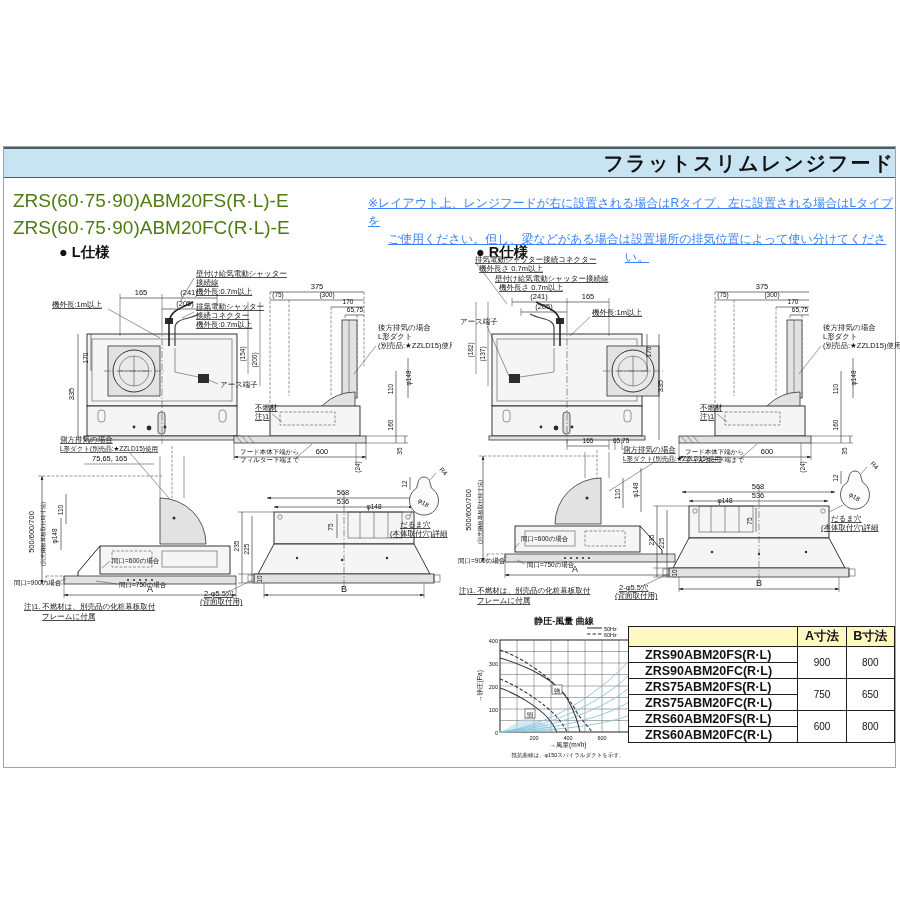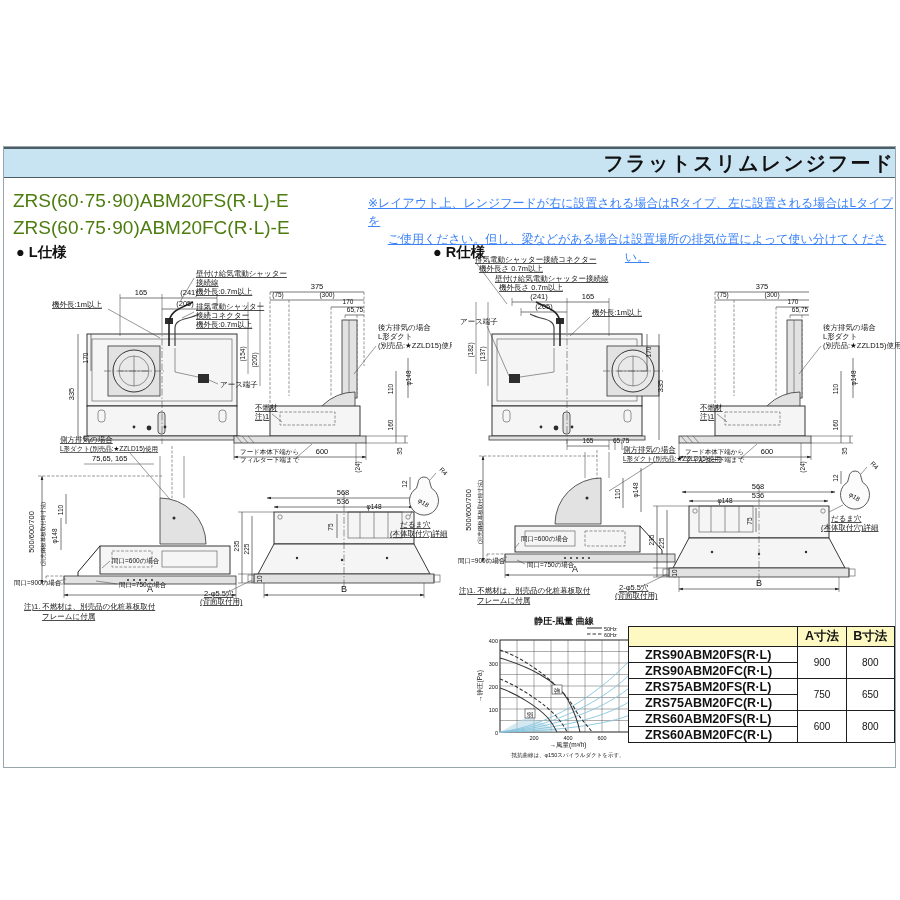--- a/index.html
+++ b/index.html
@@ -6,21 +6,21 @@
   .page{position:relative;width:900px;height:900px;background:#ffffff;overflow:hidden;
         font-family:"Liberation Sans","DejaVu Sans",sans-serif;color:#111;}
   .sheet{position:absolute;left:3px;top:146px;width:893px;height:622px;background:#fff;
          border:1px solid #97a6ad;box-sizing:border-box;}
   .titlebar{position:absolute;left:0;top:0;width:100%;height:31px;background:#c8e4f2;
             border-top:2px solid #4d5d66;border-bottom:1px solid #4d5d66;box-sizing:border-box;
             text-align:right;font-size:20px;font-weight:bold;line-height:28px;letter-spacing:2px;}
   .models{position:absolute;left:9px;top:40px;font-size:19px;line-height:27px;letter-spacing:0px;color:#4d7c0f;}
   .note{position:absolute;left:364px;top:47px;font-size:12px;line-height:18px;color:#3b82f6;width:528px;text-decoration:underline;}
   .note .l2{padding-left:10px;text-align:center;}
-  .sechead{position:absolute;font-size:14.5px;font-weight:bold;}
+  .sechead{position:absolute;font-size:14.5px;font-weight:bold;margin-left:43px;}
   .sv{position:absolute;}
   .sv text{font-family:"Liberation Sans","DejaVu Sans",sans-serif;fill:#111;}
   .t5{font-size:5.5px}.t6{font-size:6.5px}.t7{font-size:7.5px}.t8{font-size:9px}
   .mid{text-anchor:middle}.end{text-anchor:end}
   .u{text-decoration:underline}
   .ln{stroke:#222;stroke-width:1;fill:none}
   .tn{stroke:#444;stroke-width:.55;fill:none}
   .dim{stroke:#333;stroke-width:.65;fill:none}
   .dsh{stroke-dasharray:3 1.5}
   .cl{stroke-dasharray:7 2 1.5 2}

